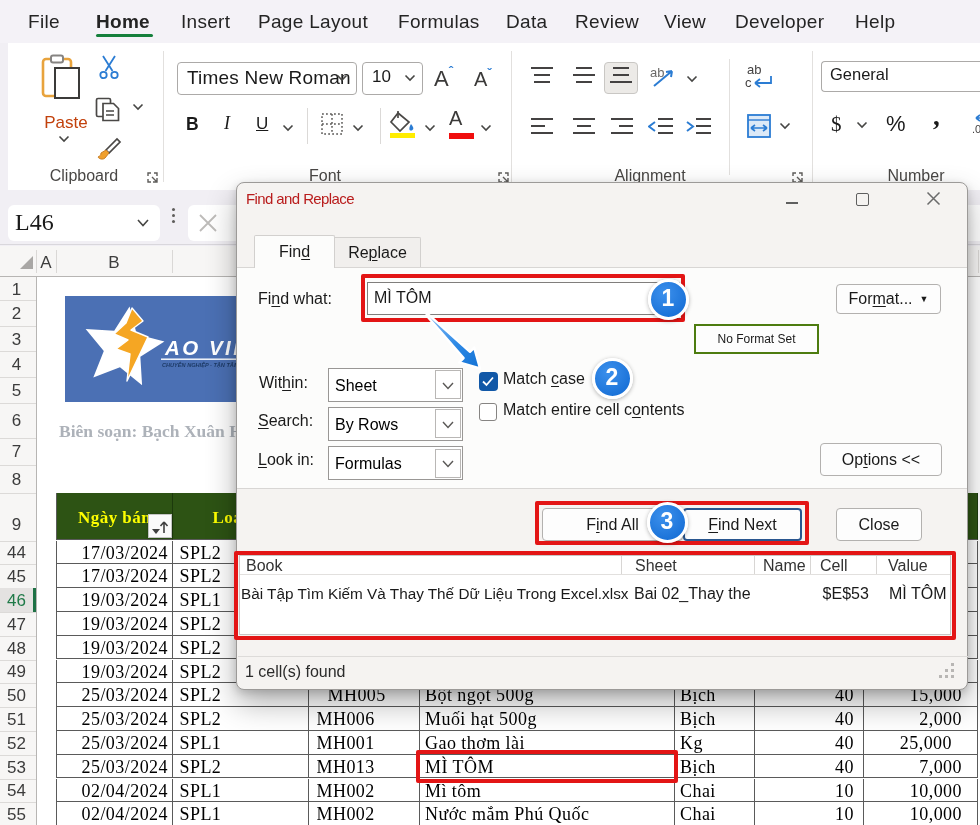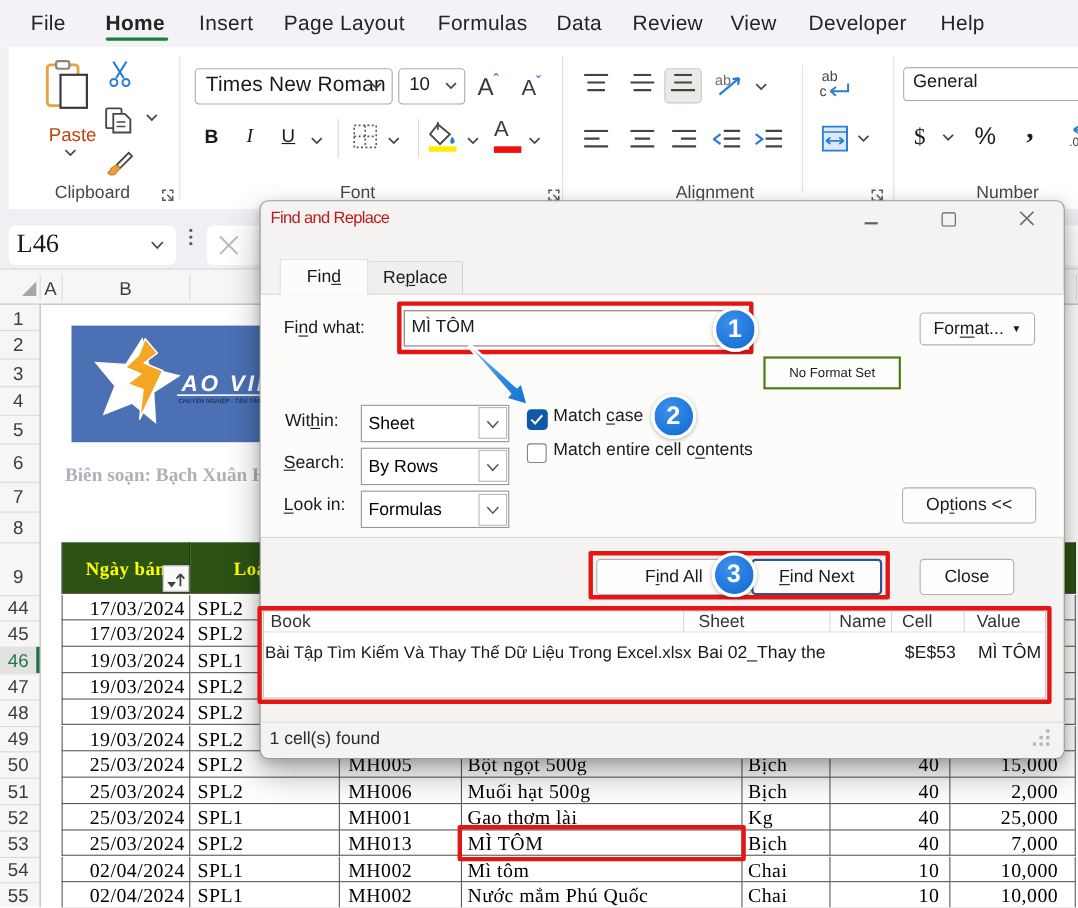--- a/index.html
+++ b/index.html
@@ -397,21 +397,21 @@
           <div class="td" style="width:136px;padding-left:7px;">SPL2</div>
           <div class="td" style="width:111.5px;padding-left:8px;"></div>
           <div class="td" style="width:255px;padding-left:5px;"></div>
           <div class="td" style="width:80px;padding-left:5px;"></div>
           <div class="td" style="width:109px;text-align:right;padding-right:9px;"></div>
           <div class="td" style="width:114px;text-align:right;padding-right:15px;"></div>
         </div>
       <div class="trow" style="top:437.3px;height:23.8px;">
           <div class="td tleft" style="width:116.5px;text-align:right;padding-right:3.5px;">25/03/2024</div>
           <div class="td" style="width:136px;padding-left:7px;">SPL2</div>
-          <div class="td" style="width:111.5px;padding-left:8px;">MH005</div>
+          <div class="td" style="width:111.5px;padding-left:19px;">MH005</div>
           <div class="td" style="width:255px;padding-left:5px;">Bột ngọt 500g</div>
           <div class="td" style="width:80px;padding-left:5px;">Bịch</div>
           <div class="td" style="width:109px;text-align:right;padding-right:9px;">40</div>
           <div class="td" style="width:114px;text-align:right;padding-right:15px;">15,000</div>
         </div>
       <div class="trow" style="top:461.1px;height:23.8px;">
           <div class="td tleft" style="width:116.5px;text-align:right;padding-right:3.5px;">25/03/2024</div>
           <div class="td" style="width:136px;padding-left:7px;">SPL2</div>
           <div class="td" style="width:111.5px;padding-left:8px;">MH006</div>
           <div class="td" style="width:255px;padding-left:5px;">Muối hạt 500g</div>
@@ -419,21 +419,21 @@
           <div class="td" style="width:109px;text-align:right;padding-right:9px;">40</div>
           <div class="td" style="width:114px;text-align:right;padding-right:15px;">2,000</div>
         </div>
       <div class="trow" style="top:484.9px;height:23.8px;">
           <div class="td tleft" style="width:116.5px;text-align:right;padding-right:3.5px;">25/03/2024</div>
           <div class="td" style="width:136px;padding-left:7px;">SPL1</div>
           <div class="td" style="width:111.5px;padding-left:8px;">MH001</div>
           <div class="td" style="width:255px;padding-left:5px;">Gạo thơm lài</div>
           <div class="td" style="width:80px;padding-left:5px;">Kg</div>
           <div class="td" style="width:109px;text-align:right;padding-right:9px;">40</div>
-          <div class="td" style="width:114px;text-align:right;padding-right:15px;">25,000</div>
+          <div class="td" style="width:114px;text-align:right;padding-right:25px;">25,000</div>
         </div>
       <div class="trow" style="top:508.7px;height:23.8px;">
           <div class="td tleft" style="width:116.5px;text-align:right;padding-right:3.5px;">25/03/2024</div>
           <div class="td" style="width:136px;padding-left:7px;">SPL2</div>
           <div class="td" style="width:111.5px;padding-left:8px;">MH013</div>
           <div class="td" style="width:255px;padding-left:5px;">MÌ TÔM</div>
           <div class="td" style="width:80px;padding-left:5px;">Bịch</div>
           <div class="td" style="width:109px;text-align:right;padding-right:9px;">40</div>
           <div class="td" style="width:114px;text-align:right;padding-right:15px;">7,000</div>
         </div>

